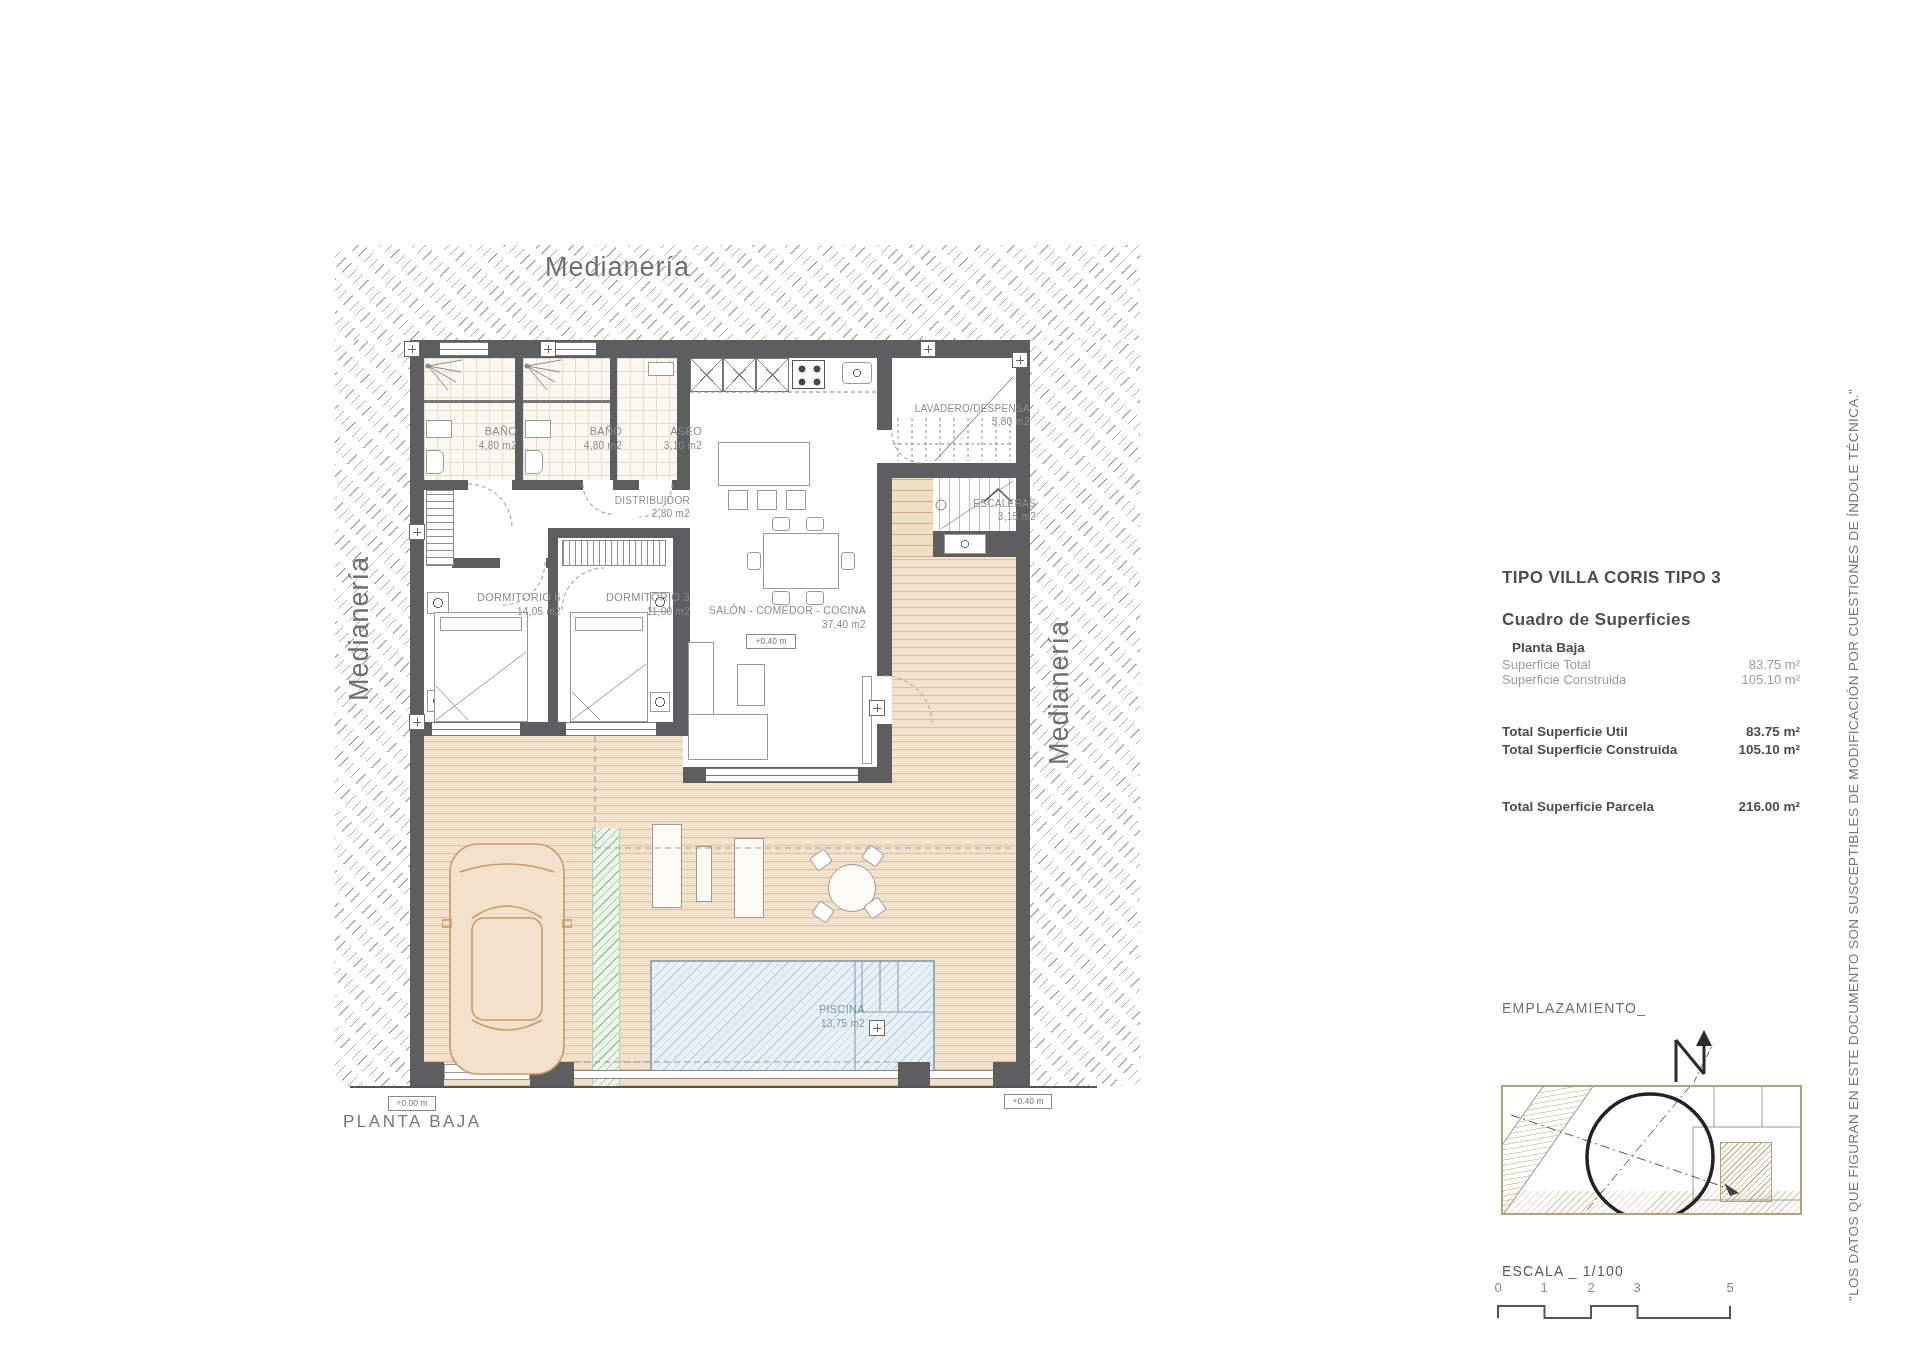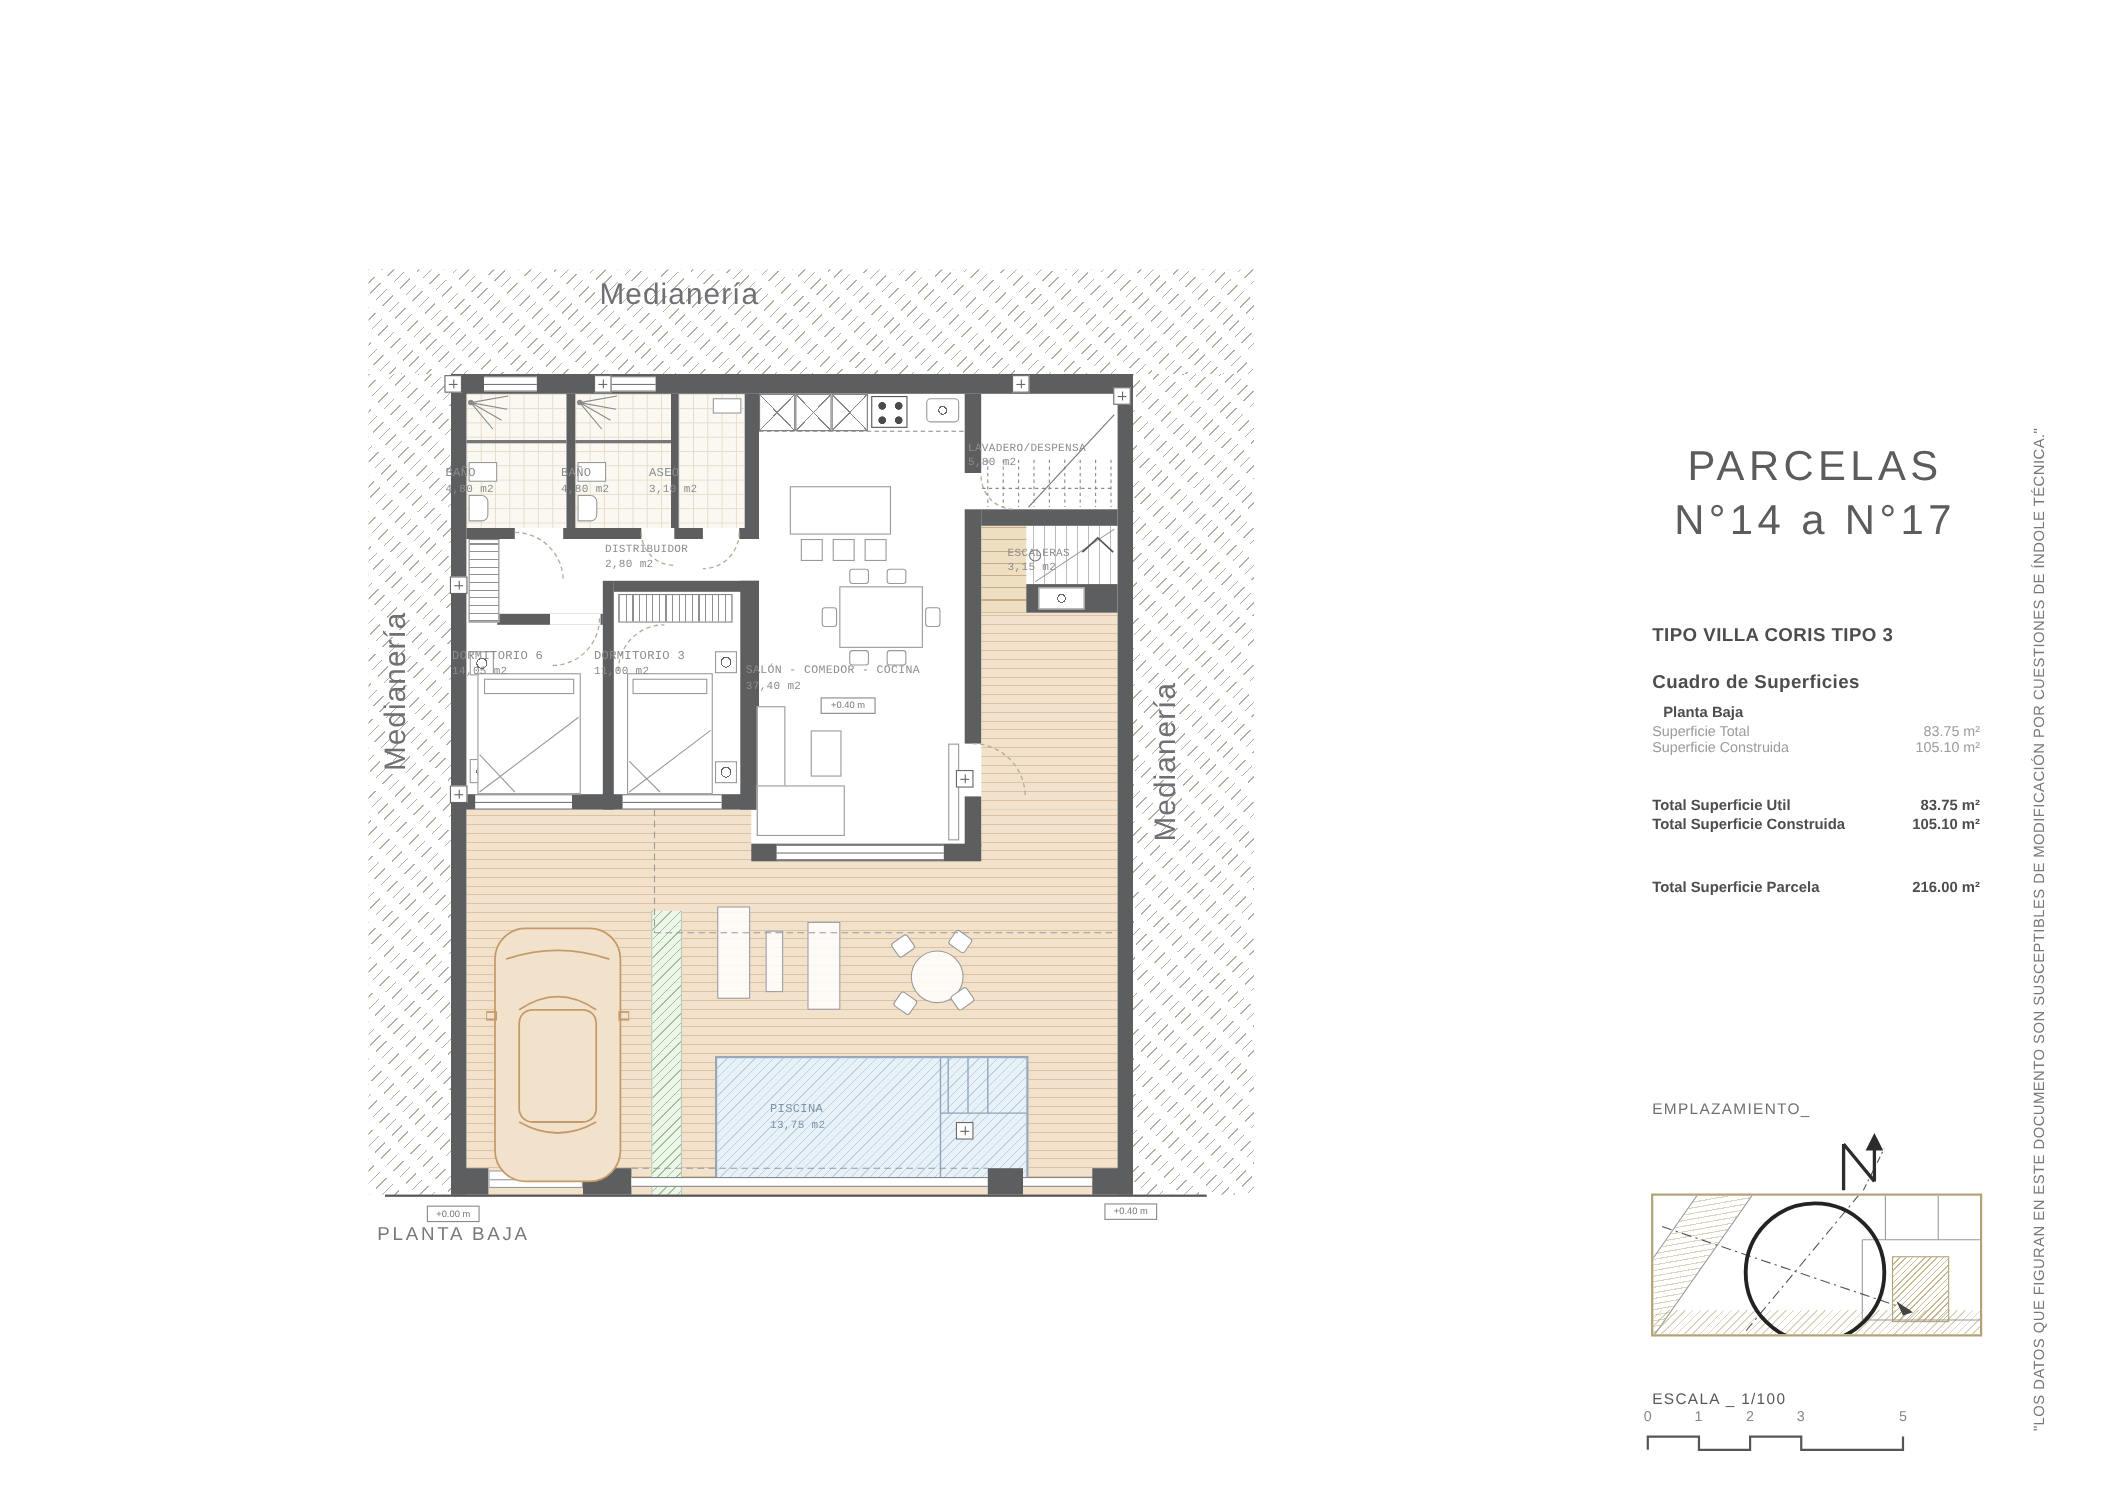--- a/index.html
+++ b/index.html
@@ -48,22 +48,22 @@
       repeating-linear-gradient(0deg,#909090 0 1px,rgba(0,0,0,0) 1px 7px);}
   .win{position:absolute;background:#fff;border-top:1px solid #777;border-bottom:1px solid #777;box-sizing:border-box;
       background-image:linear-gradient(#777,#777);background-size:100% 1px;background-position:center;background-repeat:no-repeat;}
   .fence{position:absolute;background:#fff;border-top:1px solid #888;border-bottom:1px solid #888;box-sizing:border-box;}
   .pm{position:absolute;width:16px;height:16px;background:#fff;border:1px solid #666;box-sizing:border-box;
       background-image:linear-gradient(#666,#666),linear-gradient(#666,#666);
       background-size:8px 1px,1px 8px;background-position:center;background-repeat:no-repeat;z-index:30;}
   .elev{position:absolute;background:#fff;border:1px solid #888;color:#77787a;font-size:8.5px;line-height:13px;
       text-align:center;white-space:nowrap;padding:0 2px;z-index:31;}
   
-  .room-label{position:absolute;text-align:left;color:#8b8c8e;font-size:11px;line-height:1.32;
-      letter-spacing:.3px;white-space:nowrap;z-index:25;font-family:Liberation Mono, monospace;}
+  .room-label{position:absolute;text-align:right;color:#8b8c8e;font-size:11px;line-height:1.32;
+      letter-spacing:.3px;white-space:nowrap;z-index:25;}
   .room-label .nm{display:block;}
   .room-label .area{display:block;font-size:10px;}
   .med{color:#6f7073;font-size:27px;letter-spacing:1px;z-index:25;}
   .med-v{position:absolute;writing-mode:vertical-rl;transform:rotate(180deg);text-align:center;}
   .ptitle{position:absolute;left:1460px;top:400px;width:380px;text-align:center;color:#5b5c5e;
       font-size:38px;line-height:1.28;letter-spacing:4px;}
   .h-bold{position:absolute;color:#4c4d4f;font-weight:bold;font-size:17px;letter-spacing:.4px;}
   .row{position:absolute;left:1502px;width:298px;display:flex;justify-content:space-between;}
   .row-gray{color:#9b9c9e;font-size:13px;}
   .row-total{color:#4c4d4f;font-weight:bold;font-size:13.5px;}
@@ -299,24 +299,20 @@
     <span class="nm">PISCINA</span>
     <span class="area">13,75 m2</span>
   </div>
 
   <div class="elev" style="left:746px;top:634px;width:44px;height:13px;">+0.40 m</div>
   <div class="elev" style="left:388px;top:1096px;width:42px;height:13px;">+0.00 m</div>
   <div class="elev" style="left:1004px;top:1094px;width:42px;height:13px;">+0.40 m</div>
 
   <div class="abs" style="left:343px;top:1112px;color:#77787a;font-size:17px;letter-spacing:2.5px;">PLANTA BAJA</div>
 
-  <div class="ptitle">
-    <span>PARCELAS</span><br>
-    <span>N°14 a N°17</span>
-  </div>
 
   <div class="h-bold" style="left:1502px;top:568px;">TIPO VILLA CORIS TIPO 3</div>
   <div class="h-bold" style="left:1502px;top:610px;">Cuadro de Superficies</div>
   <div class="abs" style="left:1512px;top:640px;color:#4c4d4f;font-weight:bold;font-size:13.5px;">Planta Baja</div>
 
   <div class="row row-gray" style="top:657px;">
     <span>Superficie Total</span>
     <span>83.75 m²</span>
   </div>
   <div class="row row-gray" style="top:672px;align-items:center;">

